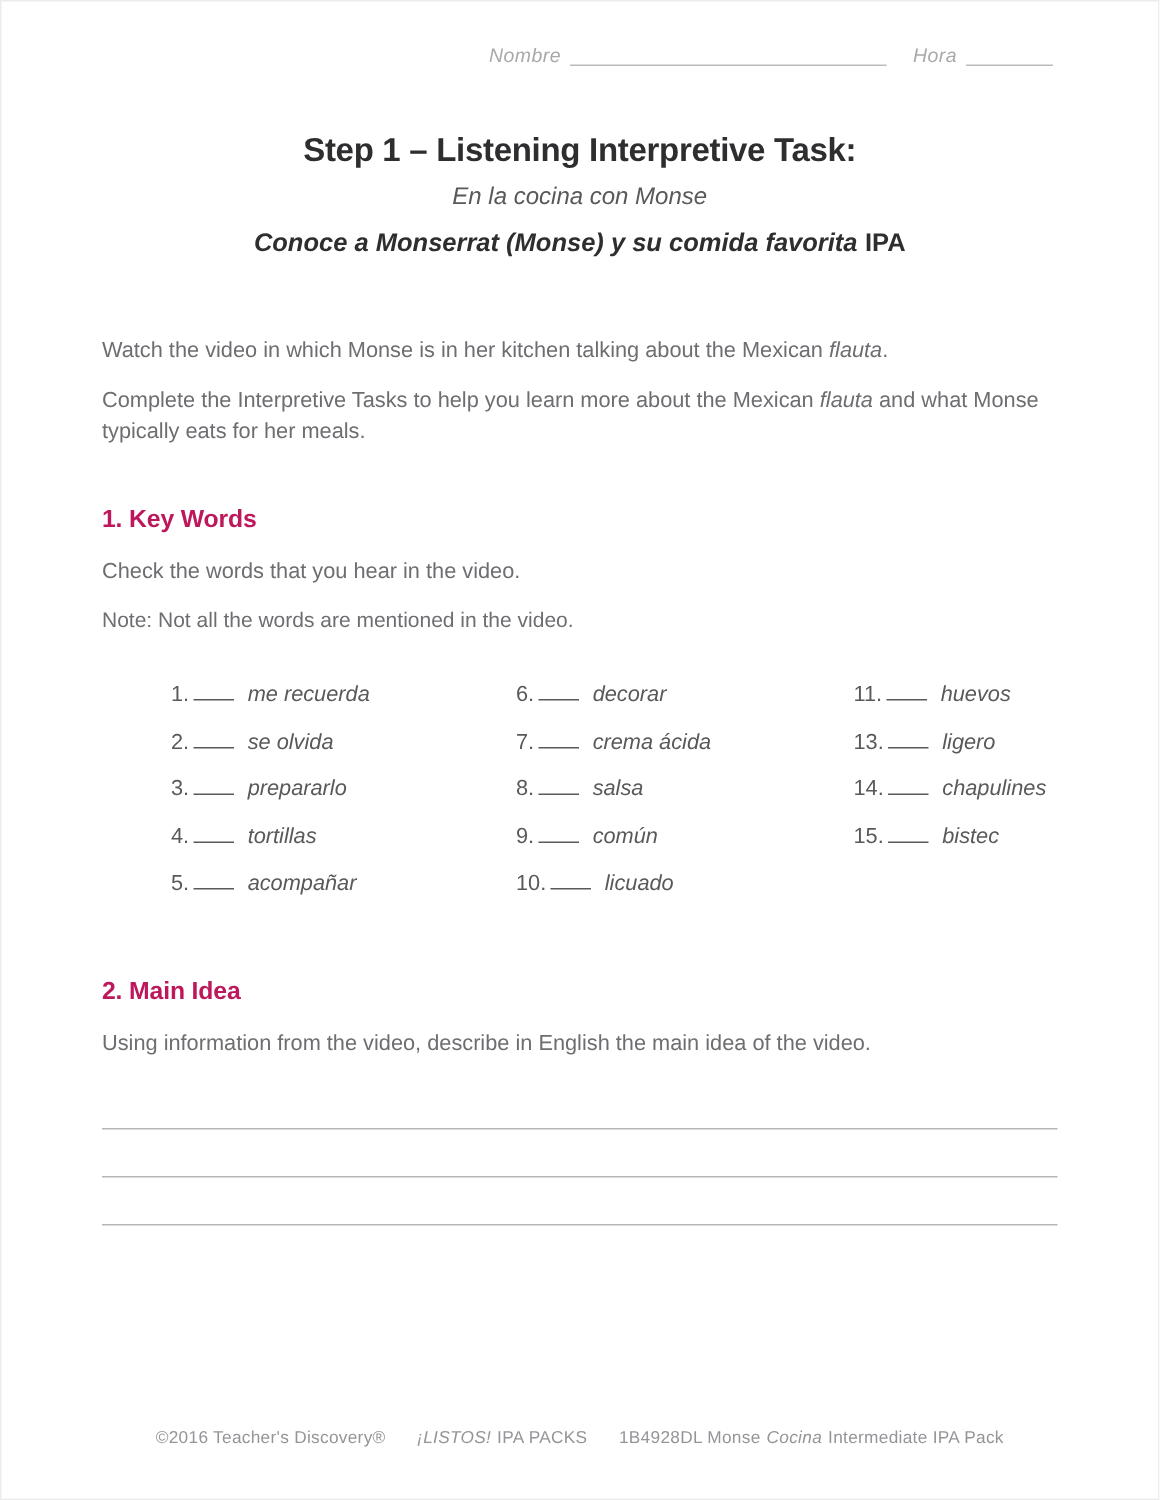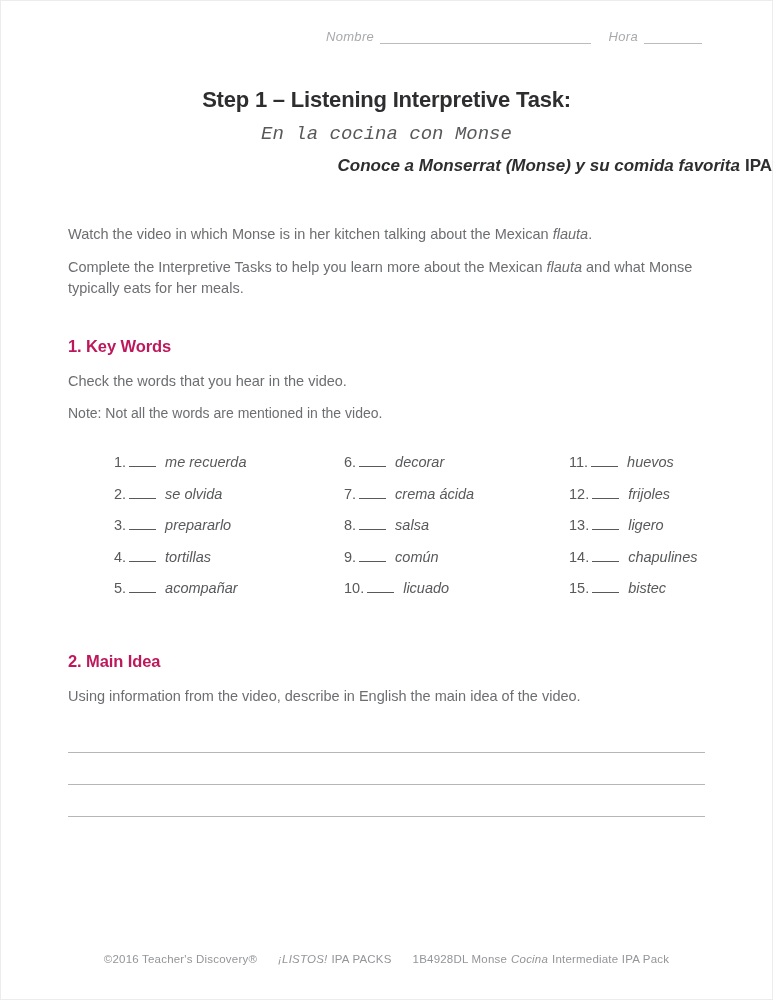--- a/index.html
+++ b/index.html
@@ -46,32 +46,30 @@
     text-align: center;
   }
   .title {
     font-size: 22px;
     font-weight: bold;
     color: #2e2e30;
     letter-spacing: -0.2px;
   }
   .subtitle {
     margin-top: 10px;
-    font-size: 19px;
+    font-size: 16px;
     font-style: italic;
     font-weight: normal;
     color: #58595b;
-    font-family: Liberation Mono, monospace;
   }
   .tagline {
     margin-top: 11px;
     font-size: 17px;
     font-weight: bold;
     color: #2e2e30;
-    text-align: right;
   }
   .tagline .it { font-style: italic; }
   .tagline .up { font-style: normal; margin-left: 5px; }
 
   
   .intro {
     position: absolute;
     top: 223px;
     left: 67px;
     width: 645px;
@@ -230,25 +228,20 @@
           <span class="blank"></span>
           <span class="word">licuado</span>
         </div>
       </div>
 
       <div class="word-col word-col-3">
         <div class="word-item">
           <span class="num">11.</span>
           <span class="blank"></span>
           <span class="word">huevos</span>
-        </div>
-        <div class="word-item">
-          <span class="num">12.</span>
-          <span class="blank"></span>
-          <span class="word">frijoles</span>
         </div>
         <div class="word-item">
           <span class="num">13.</span>
           <span class="blank"></span>
           <span class="word">ligero</span>
         </div>
         <div class="word-item">
           <span class="num">14.</span>
           <span class="blank"></span>
           <span class="word">chapulines</span>

